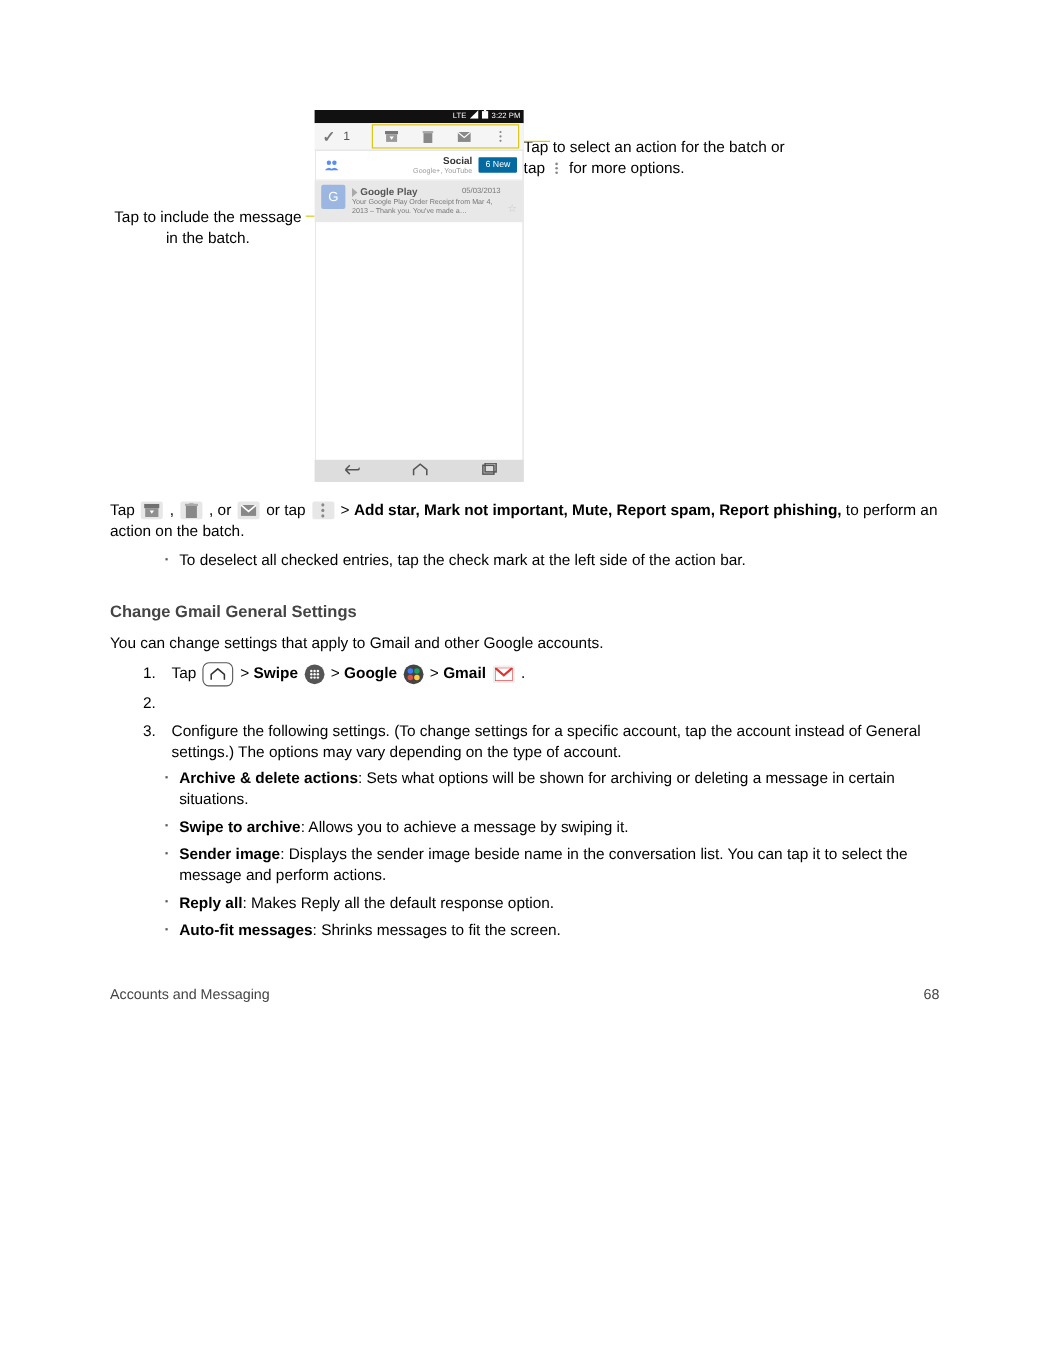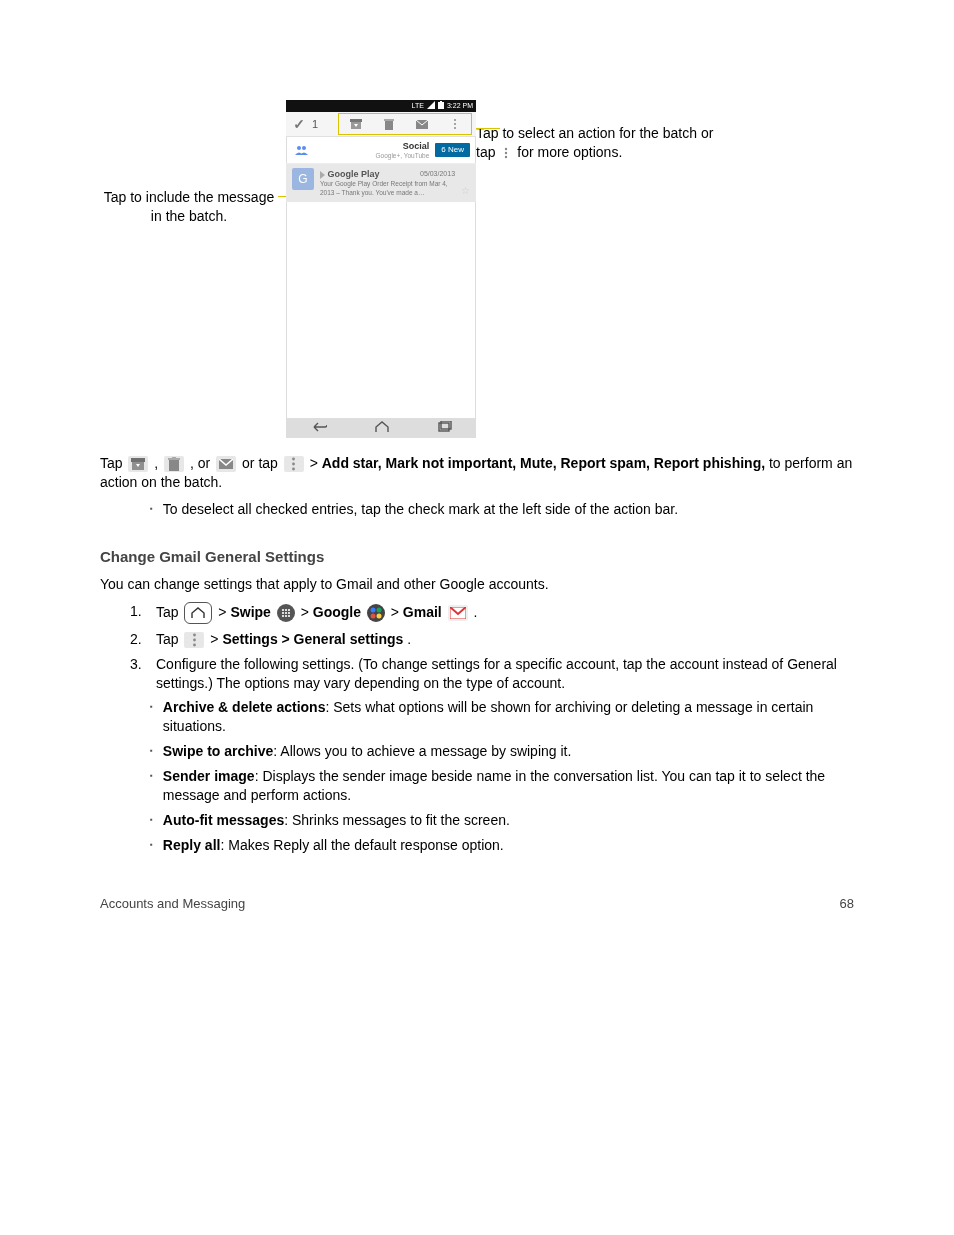--- a/index.html
+++ b/index.html
@@ -452,33 +452,20 @@
                 <rect x="0" y="0" width="16" height="12" fill="#fff" stroke="#d33" stroke-width="1"></rect>
                 <path d="M0 0 L8 7 L16 0" stroke="#d33" stroke-width="2" fill="none"></path>
               </svg>
           </span>
           <span>.</span>
         </span>
       </div>
 
       <div class="row">
         <span class="num">2.</span>
-        <span>
-          <span>Tap </span>
-          <span class="inline-icon">
-            <svg width="5" height="14">
-                <circle cx="2.5" cy="2" r="1.4" fill="#888"></circle>
-                <circle cx="2.5" cy="7" r="1.4" fill="#888"></circle>
-                <circle cx="2.5" cy="12" r="1.4" fill="#888"></circle>
-              </svg>
-          </span>
-          <span> &gt; </span>
-          <span class="bold">Settings &gt; General settings</span>
-          <span>.</span>
-        </span>
       </div>
 
       <div class="row">
         <span class="num">3.</span>
         <span>Configure the following settings. (To change settings for a specific account, tap the account instead of General settings.) The options may vary depending on the type of account.</span>
       </div>
     </div>
 
     <div class="bullet">
       <span>
@@ -490,26 +477,26 @@
         <span class="bold">Swipe to archive</span><span>: Allows you to achieve a message by swiping it.</span>
       </span>
     </div>
     <div class="bullet">
       <span>
         <span class="bold">Sender image</span><span>: Displays the sender image beside name in the conversation list. You can tap it to select the message and perform actions.</span>
       </span>
     </div>
     <div class="bullet">
       <span>
-        <span class="bold">Auto-fit messages</span><span>: Shrinks messages to fit the screen.</span>
+        <span class="bold">Reply all</span><span>: Makes Reply all the default response option.</span>
       </span>
     </div>
     <div class="bullet">
       <span>
-        <span class="bold">Reply all</span><span>: Makes Reply all the default response option.</span>
+        <span class="bold">Auto-fit messages</span><span>: Shrinks messages to fit the screen.</span>
       </span>
     </div>
 
     <div class="footer">
       <span>Accounts and Messaging</span>
       <span>68</span>
     </div>
 
   </div>
 </div>

